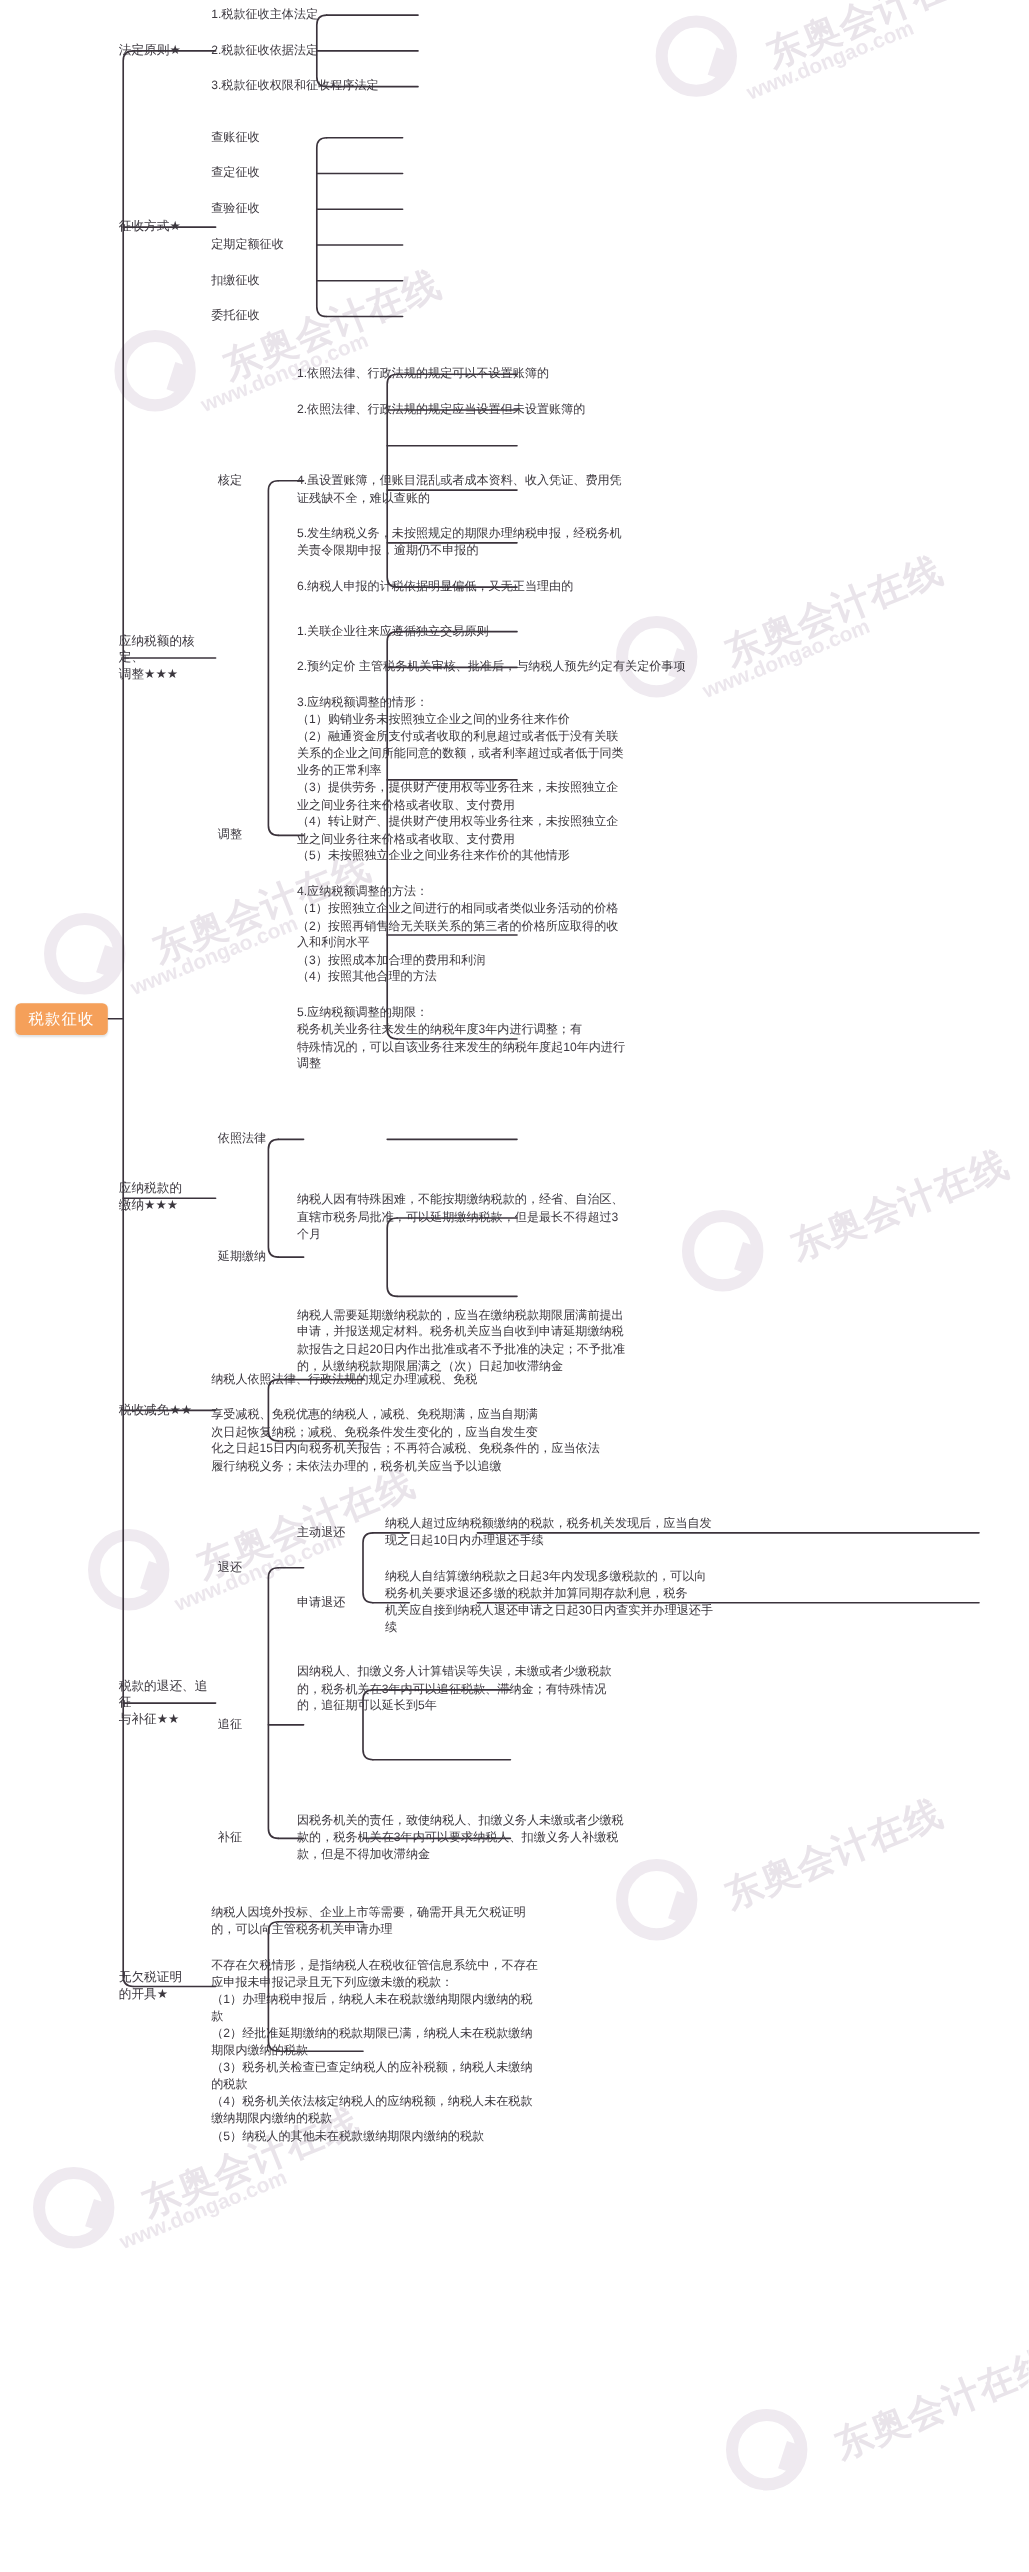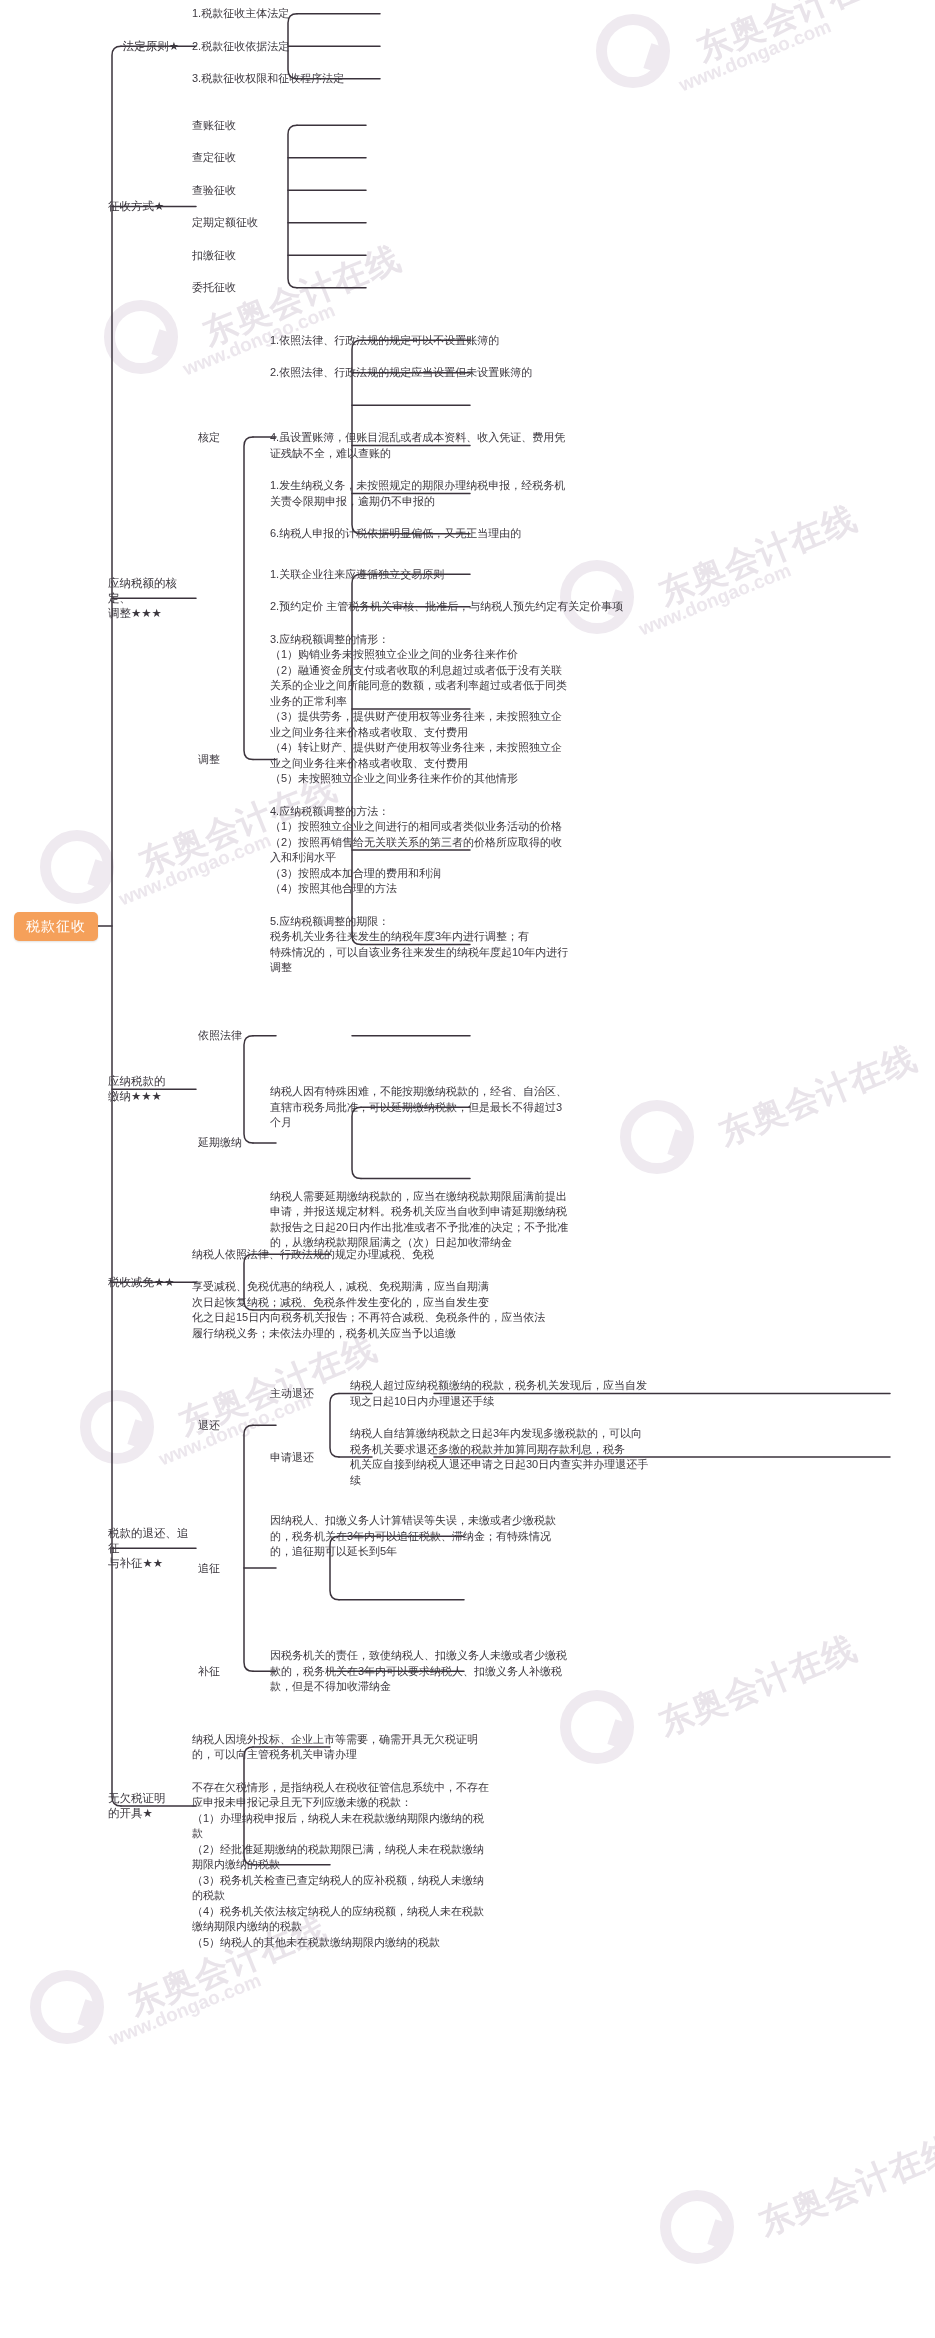--- a/index.html
+++ b/index.html
@@ -200,21 +200,21 @@
       <path d="M112,1282.125 H196"></path>
       <path d="M112,1548.25 H196"></path>
       <path d="M98,926.1 H112"></path>
     </g>
 </svg>
 
 <div id="map">
 
   <div class="node center" style="left: 14px; top: 911.562px;">税款征收</div>
 
-  <div class="node lvl1" style="left: 108px; top: 38.75px; width: 86px; text-align: center;">法定原则★</div>
+  <div class="node lvl1" style="left: 108px; top: 38.75px; width: 86px;">法定原则★</div>
 
   <div class="node lvl1" style="left: 108px; top: 199px; width: 86px;">征收方式★</div>
 
   <div class="node lvl1" style="left: 108px; top: 575.688px; width: 88px;">应纳税额的核定、
 调整★★★</div>
 
   <div class="node lvl1" style="left: 108px; top: 1074.31px; width: 88px;">应纳税款的
 缴纳★★★</div>
 
   <div class="node lvl1" style="left: 108px; top: 1274.62px; width: 90px;">税收减免★★</div>
@@ -236,21 +236,21 @@
   <div class="node leaf" style="left: 192px; top: 247.5px;">扣缴征收</div>
   <div class="node leaf" style="left: 192px; top: 280px;">委托征收</div>
 
   <div class="node lvl2" style="left: 198px; top: 429.5px;">核定</div>
   <div class="node lvl2" style="left: 198px; top: 751.875px;">调整</div>
 
   <div class="node leaf" style="left: 270px; top: 332.5px; width: 600px;">1.依照法律、行政法规的规定可以不设置账簿的</div>
   <div class="node leaf" style="left: 270px; top: 365px; width: 600px;">2.依照法律、行政法规的规定应当设置但未设置账簿的</div>
   <div class="node leaf" style="left: 270px; top: 430px; width: 620px;">4.虽设置账簿，但账目混乱或者成本资料、收入凭证、费用凭
 证残缺不全，难以查账的</div>
-  <div class="node leaf" style="left: 270px; top: 478px; width: 620px;">1.发生纳税义务，未按照规定的期限办理纳税申报，经税务机
+  <div class="node leaf" style="left: 270px; top: 478px; width: 620px;">5.发生纳税义务，未按照规定的期限办理纳税申报，经税务机
 关责令限期申报，逾期仍不申报的</div>
   <div class="node leaf" style="left: 270px; top: 526px; width: 620px;">6.纳税人申报的计税依据明显偏低，又无正当理由的</div>
 
   <div class="node leaf" style="left: 270px; top: 566.5px; width: 620px;">1.关联企业往来应遵循独立交易原则</div>
   <div class="node leaf" style="left: 270px; top: 599px; width: 640px;">2.预约定价           主管税务机关审核、批准后，与纳税人预先约定有关定价事项</div>
   <div class="node leaf" style="left: 270px; top: 631.5px; width: 620px;">3.应纳税额调整的情形：
 （1）购销业务未按照独立企业之间的业务往来作价
 （2）融通资金所支付或者收取的利息超过或者低于没有关联
 关系的企业之间所能同意的数额，或者利率超过或者低于同类
 业务的正常利率

